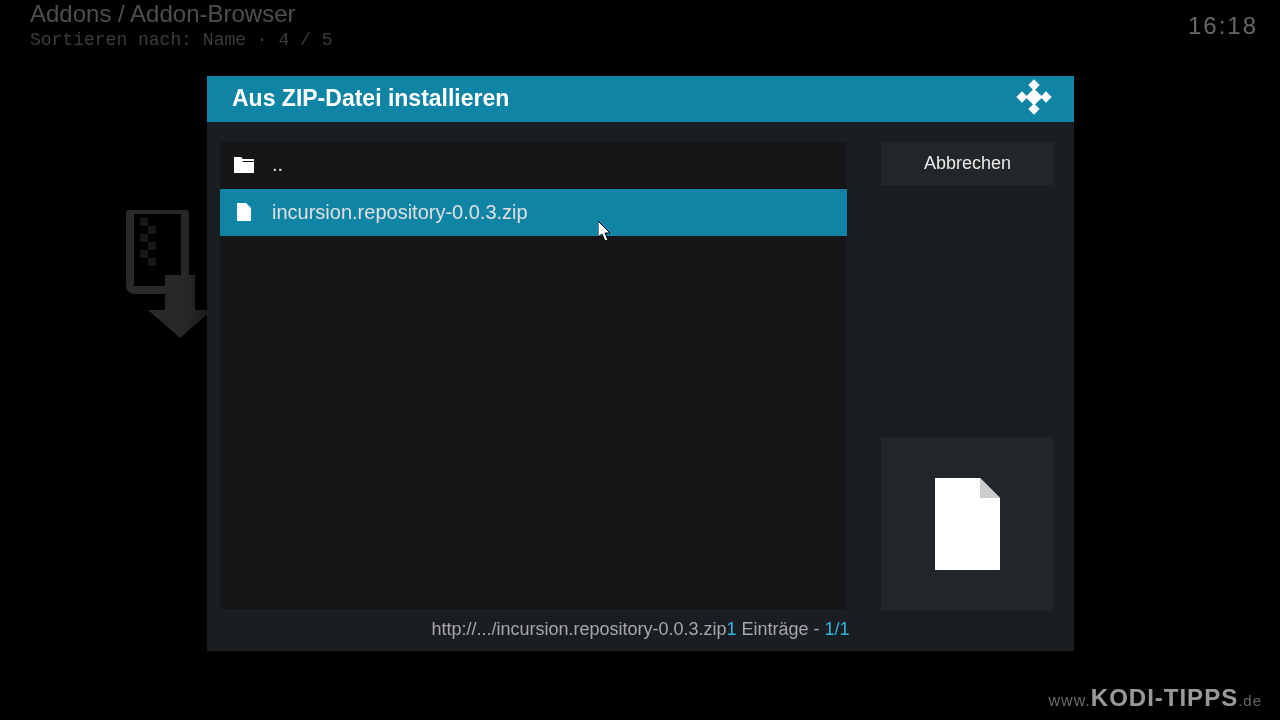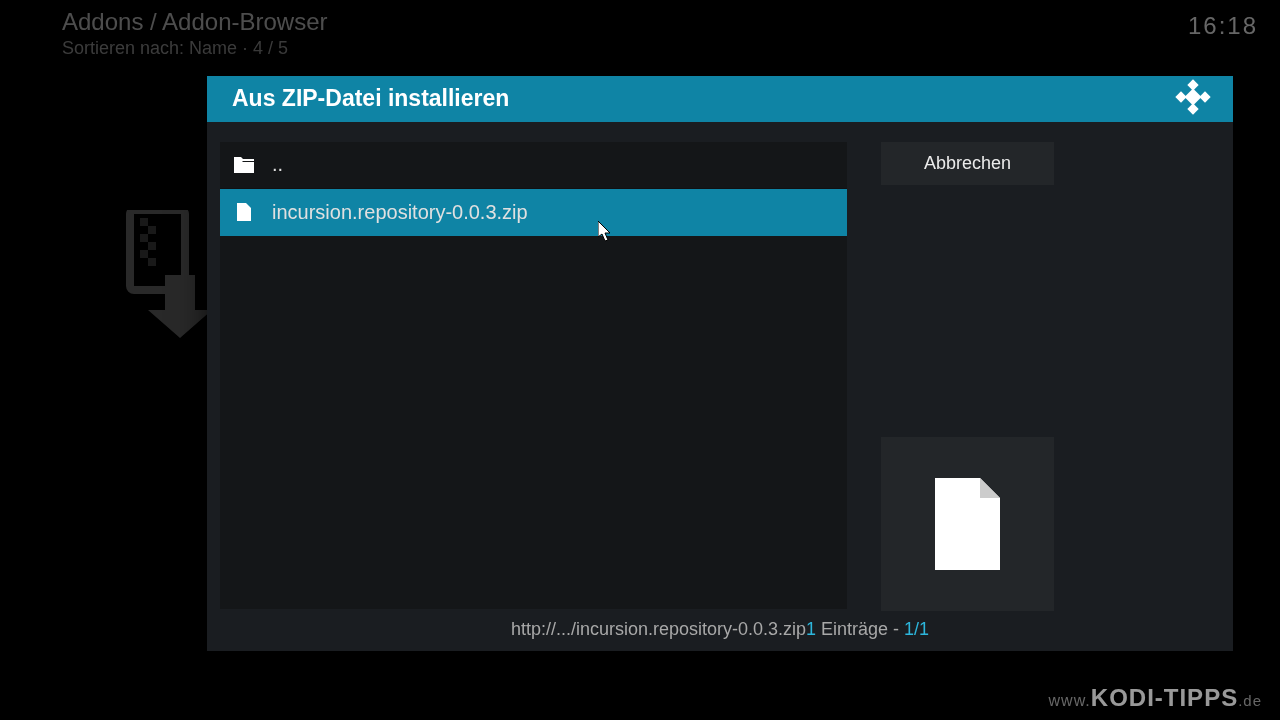--- a/index.html
+++ b/index.html
@@ -7,35 +7,35 @@
       width: 1280px;
       height: 720px;
       background: #000;
       font-family: Arial, sans-serif;
       color: #fff;
       overflow: hidden;
       position: relative;
     }
     .bg-header {
       position: absolute;
-      top: 8px;
+      top: 0;
       left: 30px;
       opacity: 0.35;
-      margin-left: 32px;
     }
     .bg-breadcrumb {
       font-size: 24px;
       color: #ddd;
       font-weight: 300;
     }
     .bg-subtitle {
       font-size: 18px;
       color: #aaa;
       margin-top: 2px;
       font-weight: 300;
+      font-family: Liberation Mono, monospace;
     }
     .clock {
       position: absolute;
       top: 12px;
       right: 22px;
       font-size: 24px;
       color: #ccc;
       font-weight: 300;
       opacity: 0.5;
       letter-spacing: 2px;
@@ -43,21 +43,21 @@
     .bg-zip-icon {
       position: absolute;
       top: 210px;
       left: 110px;
       opacity: 0.3;
     }
     .dialog {
       position: absolute;
       top: 76px;
       left: 207px;
-      width: 1026px;
+      width: 867px;
       height: 575px;
       background: #1a1d21;
       box-shadow: 0 0 30px rgba(0,0,0,0.7);
       display: flex;
       flex-direction: column;
     }
     .dialog-header {
       background: #0f84a5;
       height: 48px;
       display: flex;

